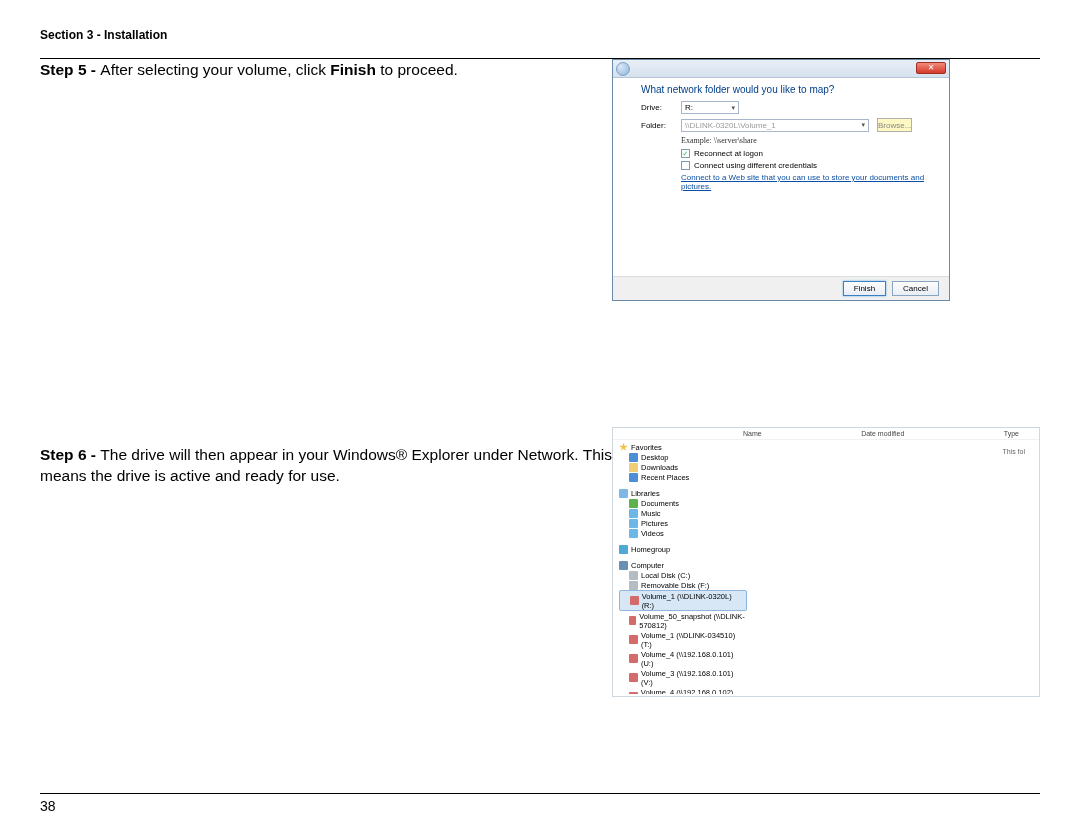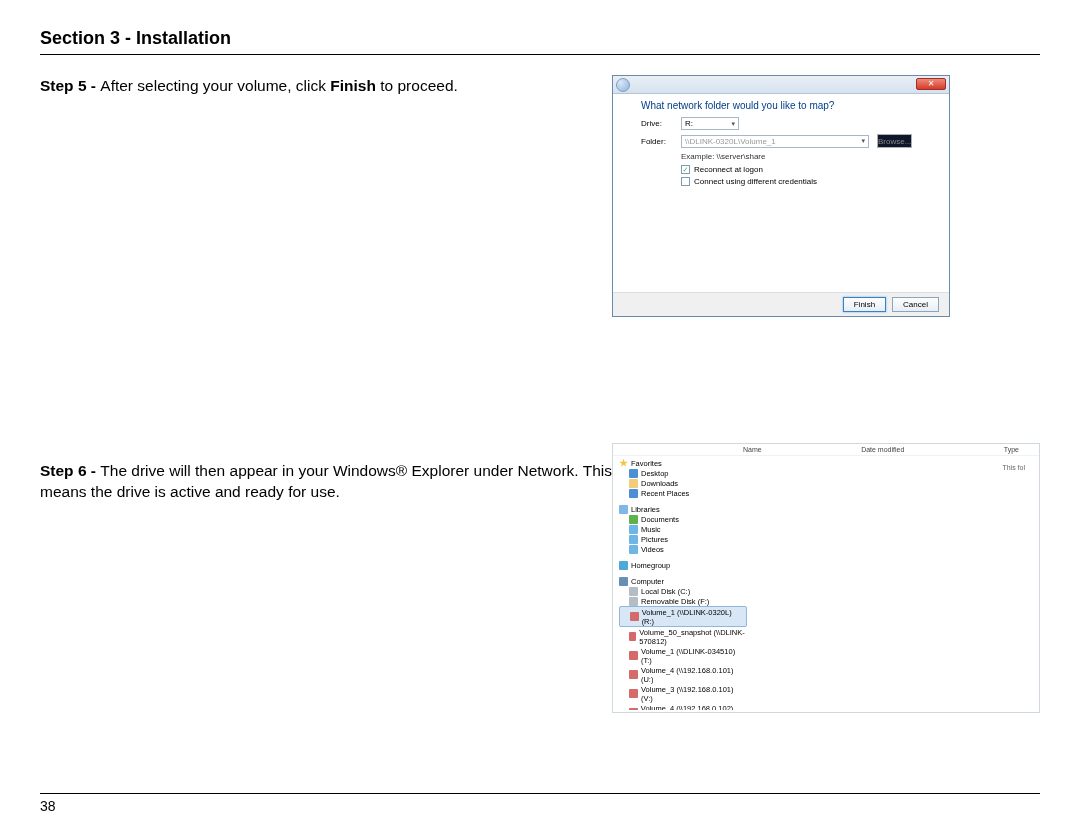--- a/index.html
+++ b/index.html
@@ -12,24 +12,23 @@
     color: #000;
   }
   .page {
     padding: 28px 40px 20px 40px;
     height: 100%;
     display: flex;
     flex-direction: column;
   }
   .section-header {
     font-weight: 700;
-    font-size: 18px;
+    font-size: 12px;
     border-bottom: 1.5px solid #000;
-    padding-bottom: 5px;
-    margin-bottom: 20px;
+    padding-bottom: 16px;
   }
   .body-area {
     flex: 1;
     display: flex;
     justify-content: space-between;
   }
   .text-col {
     flex: 1;
     font-size: 15.5px;
     line-height: 1.4;
@@ -94,24 +93,24 @@
     display: flex; align-items: center; justify-content: space-between;
     position: relative;
   }
   .dlg-select::after {
     content: "▾"; position: absolute; right: 3px; font-size: 7px; color: #555;
   }
   .drive-sel { width: 58px; }
   .folder-sel { width: 188px; color: #999; }
   .browse-btn {
     border: 1px solid #b0b0b0; height: 14px; padding: 0 0;
-    font-size: 8px; color: #888; background: #0f172a;
+    font-size: 8px; color: #888; background: #fef9c3;
     display: inline-flex; align-items: center;
   }
-  .dlg-example { margin-left: 40px; font-size: 8px; color: #333; margin-bottom: 4px; }
+  .dlg-example { margin-left: 40px; font-size: 8px; color: #333; margin-bottom: 4px; font-family: Liberation Serif, serif; }
   .dlg-chk { margin-left: 40px; font-size: 8px; display: flex; align-items: center; gap: 4px; margin-bottom: 3px; }
   .chkbox { width: 9px; height: 9px; border: 1px solid #7e9ab5; background: #fff; font-size: 7px; line-height: 7px; text-align: center; color: #2b6; }
   .dlg-link { margin-left: 40px; font-size: 8px; color: #0b4fa4; text-decoration: underline; }
   .dlg-footer {
     position: absolute; left: 0; right: 0; bottom: 0;
     height: 24px; background: #f0f0f0; border-top: 1px solid #ddd;
     display: flex; justify-content: flex-end; align-items: center; gap: 6px; padding-right: 10px;
   }
   .dlg-btn {
     border: 1px solid #8aa5c1; height: 15px; padding: 0 10px;
@@ -230,20 +229,21 @@
           </div>
           <div class="dlg-example">Example: \\server\share</div>
           <div class="dlg-chk">
             <span class="chkbox">✓</span>
             <span>Reconnect at logon</span>
           </div>
           <div class="dlg-chk">
             <span class="chkbox"></span>
             <span>Connect using different credentials</span>
           </div>
+          <div class="dlg-link">Connect to a Web site that you can use to store your documents and pictures.</div>
         </div>
         <div class="dlg-footer">
           <span class="dlg-btn finish-btn">Finish</span>
           <span class="dlg-btn">Cancel</span>
         </div>
       </div>
 
       <div style="height:126px"></div>
 
       <div class="explorer">

